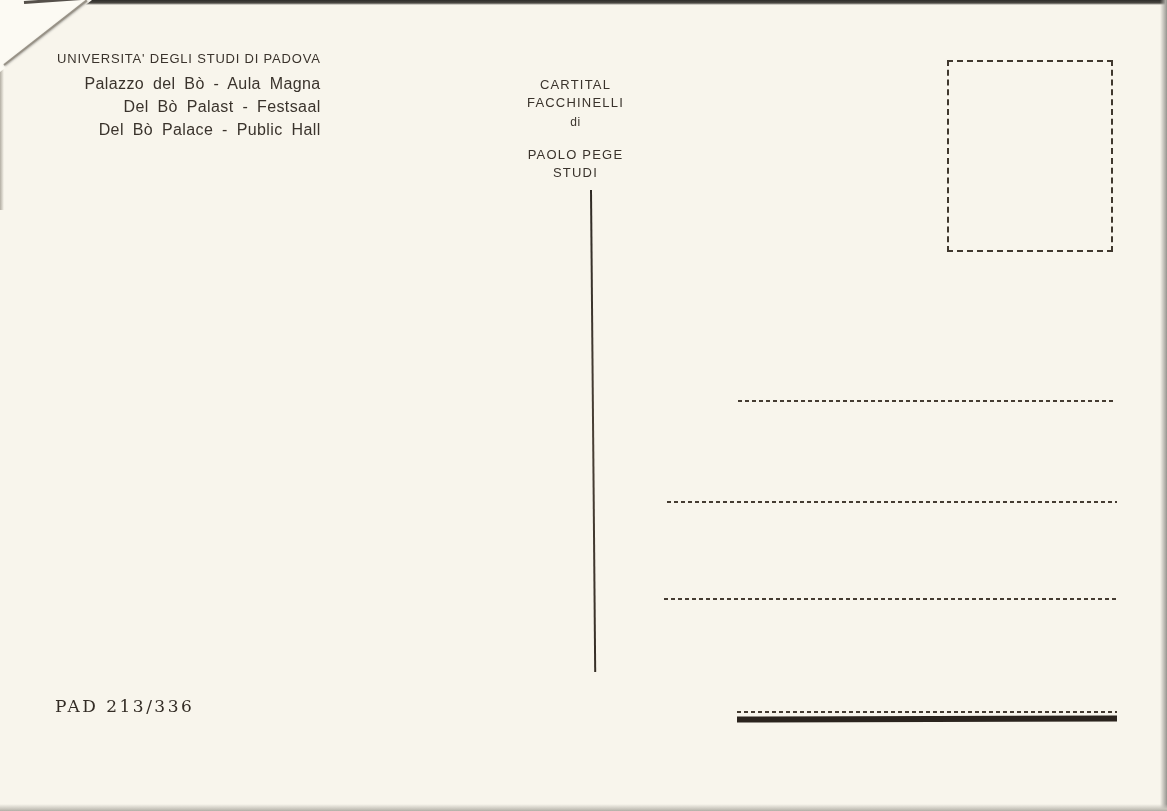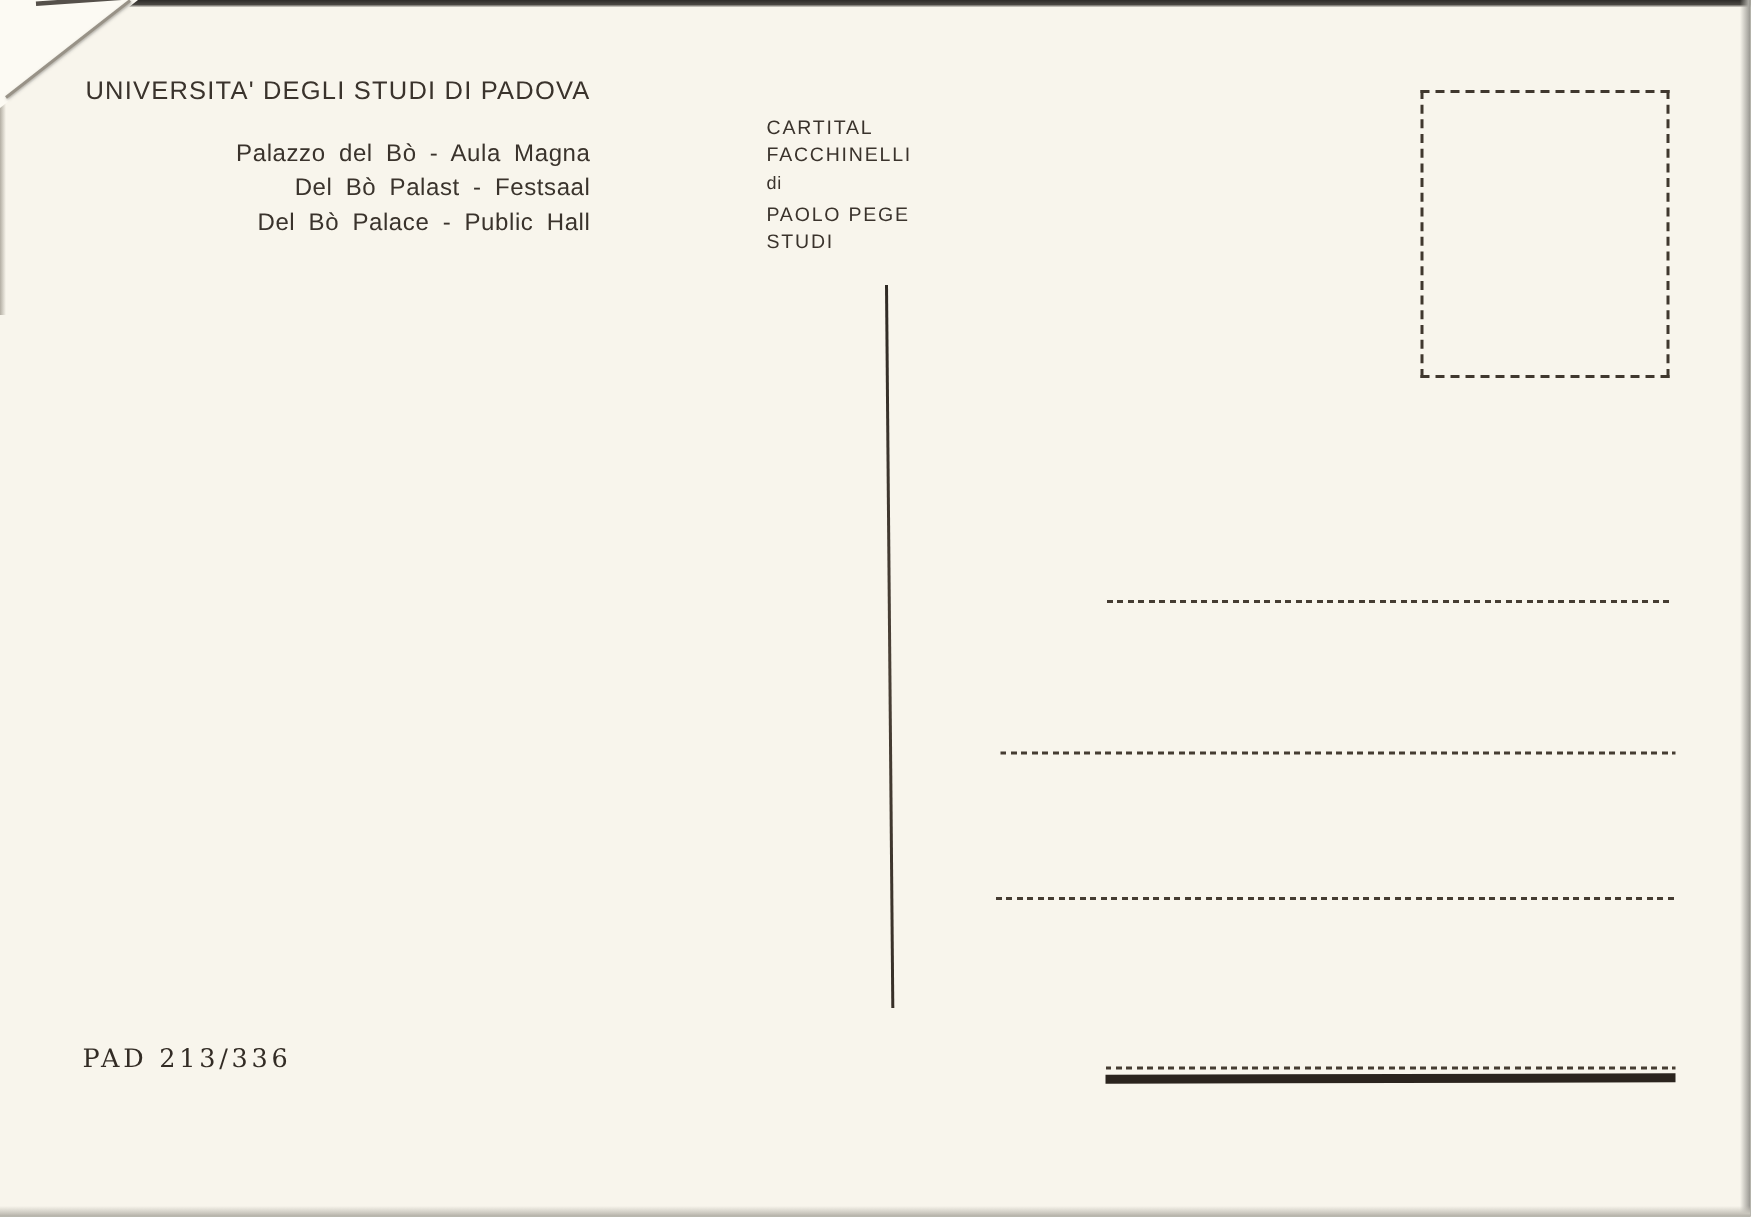--- a/index.html
+++ b/index.html
@@ -60,48 +60,49 @@
     left: 0; top: 0; width: 4px; height: 210px;
     background: linear-gradient(90deg, #b3aea3 0%, rgba(179,174,163,0) 100%);
   }
 
   
   .titleblock {
     position: absolute;
     left: 57px; top: 51px;
   }
   .card-title {
-    font-size: 17px;
+    font-size: 13px;
     font-weight: 500;
     letter-spacing: 0.8px;
     white-space: nowrap;
-    margin-bottom: 20px;
+    margin-bottom: 6px;
   }
   .caption-line {
     font-size: 16px;
     font-weight: 500;
     letter-spacing: 0.4px;
     word-spacing: 4px;
     line-height: 23px;
     white-space: nowrap;
     text-align: right;
   }
 
   
   .publisher {
     position: absolute;
-    left: 511px; top: 76px;
+    left: 493px; top: 76px;
     width: 165px;
+    text-align: center;
     font-size: 13px;
     font-weight: 500;
     letter-spacing: 1.2px;
   }
   .publisher div { line-height: 18px; }
   .publisher .pub-di { font-size: 12px; line-height: 20px; letter-spacing: 0.5px; }
-  .publisher .pub-paolo { margin-top: 2px; }
+  .publisher .pub-paolo { margin-top: 14px; }
 
   
   .stamp-box {
     position: absolute;
     left: 947px; top: 60px;
     width: 162px; height: 188px;
     border: 2px dashed #40382e;
   }
 
   

